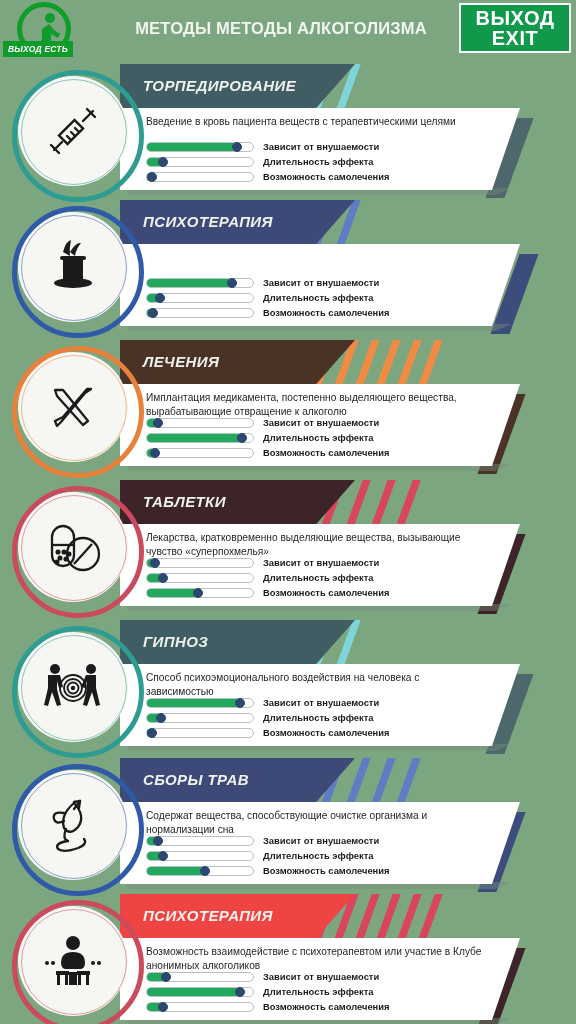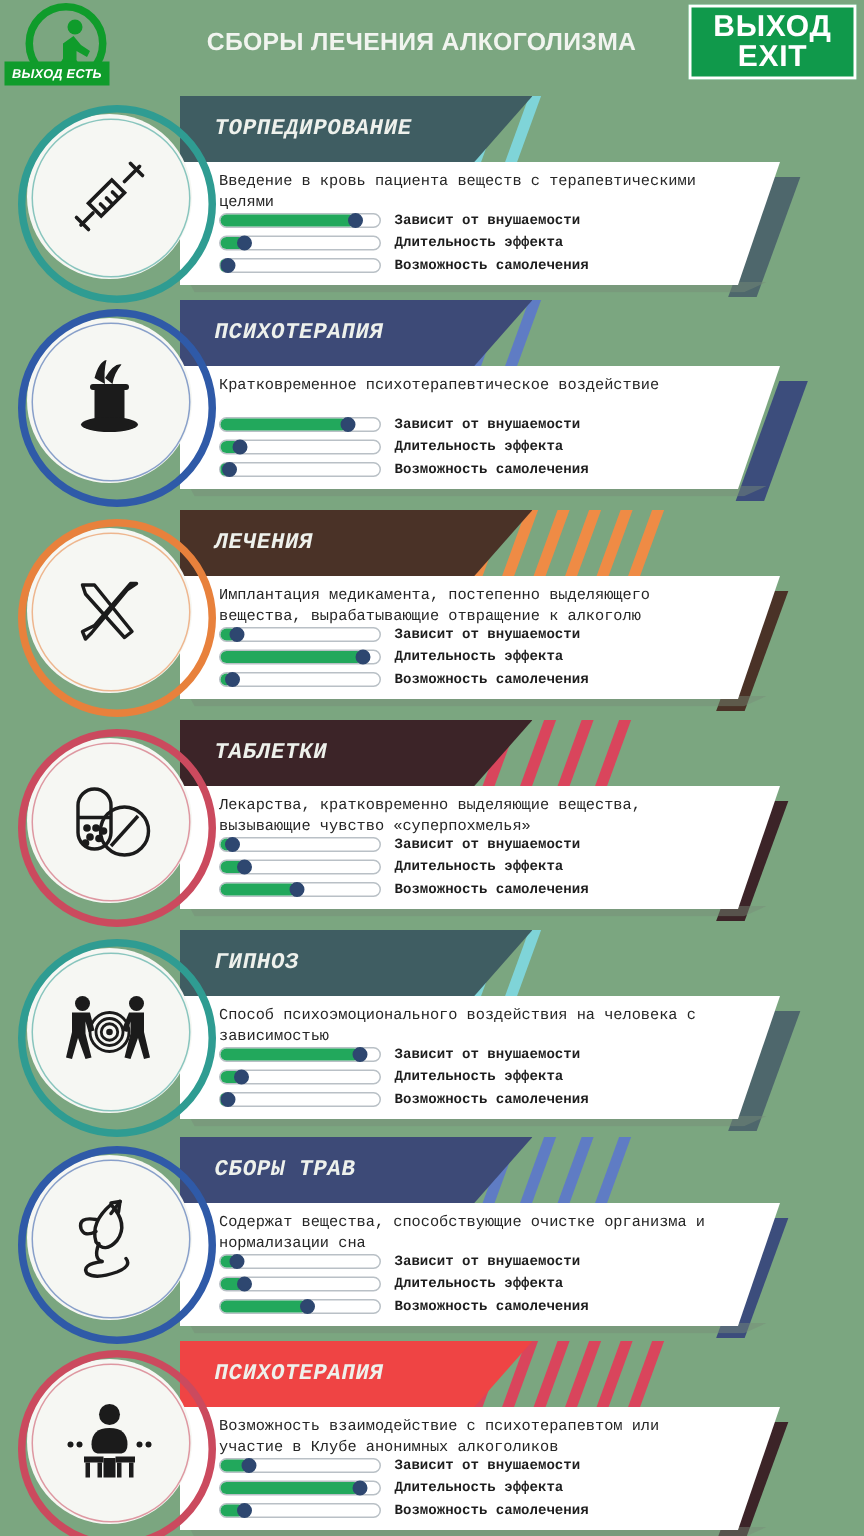--- a/index.html
+++ b/index.html
@@ -35,21 +35,21 @@
     position: absolute; right: 5px; top: 3px; width: 112px; height: 50px;
     background: #10994b; border: 2px solid #ffffff;
     display: flex; flex-direction: column; align-items: center; justify-content: center;
     line-height: 1.0;
   }
   .exit-sign span {
     color: #ffffff; font-size: 20px; font-weight: bold; letter-spacing: .5px;
   }
 
   
-  .card { position: absolute; left: 0; width: 473px; height: 145px; font-family: Liberation Mono, monospace; }
+  .card { position: absolute; left: 0; width: 473px; height: 145px; }
 
   .stripes { position: absolute; left: 280px; top: 4px; width: 250px; height: 62px; overflow: hidden; }
   .stripes i {
     position: absolute; top: -10px; width: 8px; height: 90px;
     transform: skewX(-20deg); display: block;
   }
 
   .band {
     position: absolute; left: 120px; top: 4px; width: 235px; height: 48px;
     clip-path: polygon(0 0, 100% 0, 82% 100%, 0 100%);
@@ -121,21 +121,21 @@
 <div class="header">
   <div class="logo-wrap">
     <div class="logo-circle">
       <svg width="40" height="46" viewBox="0 0 40 46">
         <circle cx="21" cy="7" r="5" fill="#0f9c2b"></circle>
         <path d="M20 13 L25 19 L31 23 L29 27 L22 23 L22 29 L28 39 L24 42 L17 32 L11 41 L7 38 L13 28 L13 18 Z" fill="#0f9c2b"></path>
       </svg>
     </div>
     <div class="logo-tag">ВЫХОД ЕСТЬ</div>
   </div>
-  <div class="page-title">СБОРЫ ЛЕЧЕНИЯ АЛКОГОЛИЗМА</div>
+  <div class="page-title">МЕТОДЫ МЕТОДЫ АЛКОГОЛИЗМА</div>
   <div class="exit-sign">
     <span>ВЫХОД</span>
     <span>EXIT</span>
   </div>
 </div>
 
 <div id="cards">
       <div class="card" style="top: 60px;">
     <div class="stripes" style="left:292px">
           <i style="left:0px;background:#7fd4d8"></i>
@@ -202,21 +202,20 @@
 
     <div class="slant" style="left:505px;background:#3c4d7c"></div>
 
     <div class="band" style="background:#3d4a77">
       <div class="band-title">ПСИХОТЕРАПИЯ</div>
     </div>
 
     <div class="panel-shadow"></div>
 
     <div class="panel">
-      <div class="desc">Кратковременное психотерапевтическое воздействие</div>
       <div class="slider-block">
             <div class="srow">
         <div class="track">
           <div class="fill" style="width:80%;background:#22a85c"></div>
           <div class="knob" style="left:calc(80% - 5px);background:#2e4770;border-color:#2e4770"></div>
         </div>
         <div class="slabel">Зависит от внушаемости</div>
       </div>
             <div class="srow">
         <div class="track">

